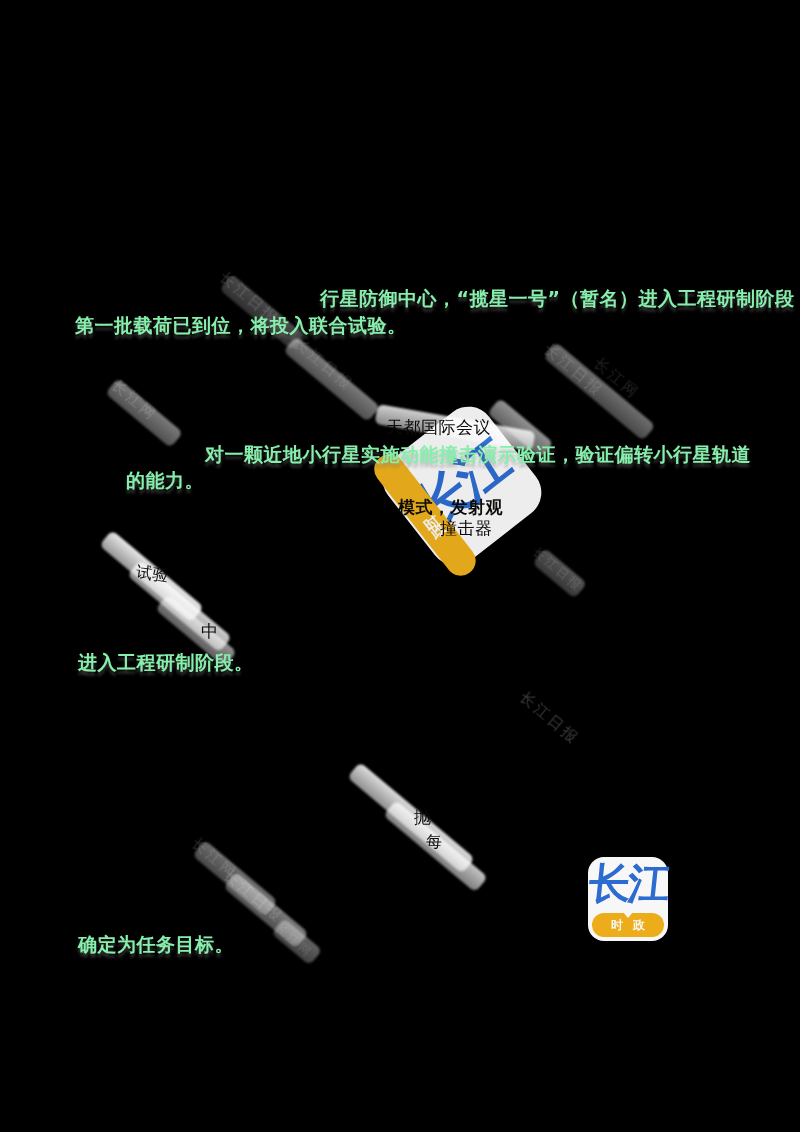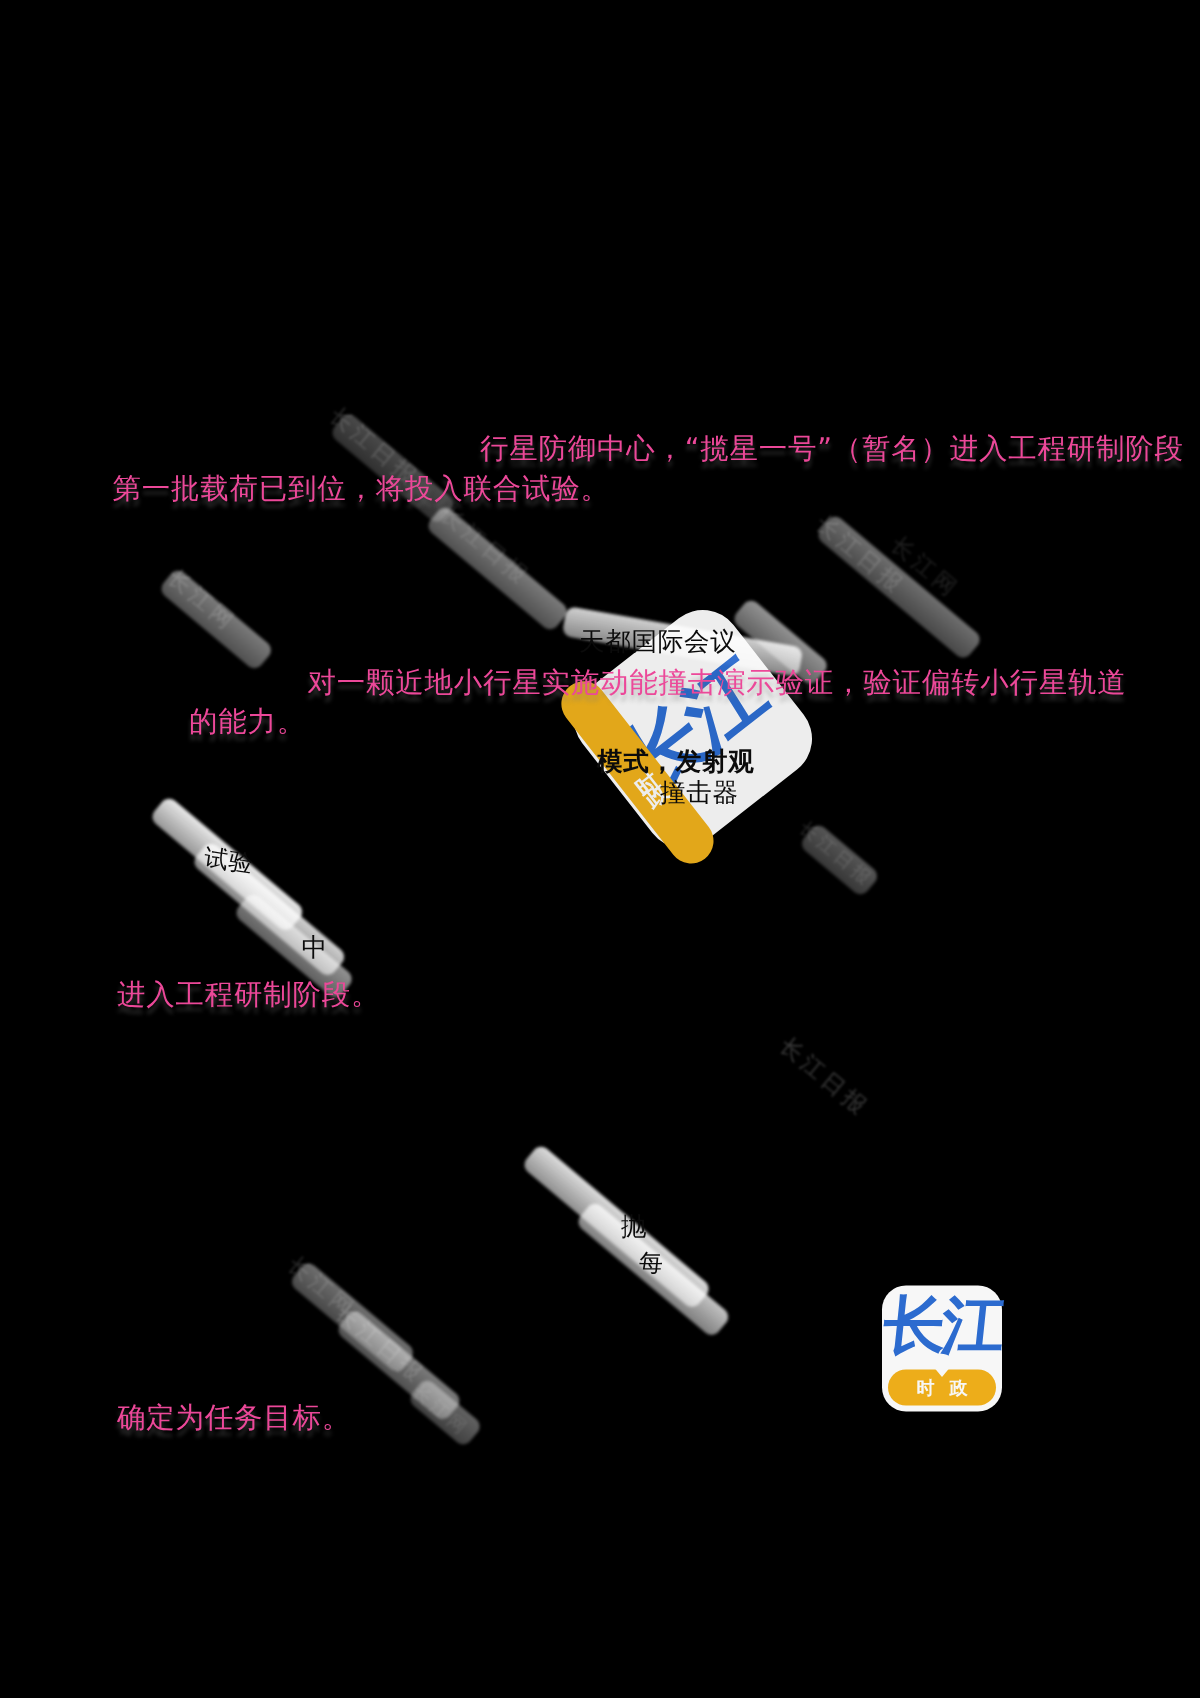--- a/index.html
+++ b/index.html
@@ -2,21 +2,21 @@
 <html><head>
 <meta charset="utf-8">
 <style>
   html,body{margin:0;padding:0;background:#000;}
   #canvas{
     position:relative;width:800px;height:1132px;background:#000000;
     overflow:hidden;font-family:"DejaVu Sans",sans-serif;
   }
   
   .hl{
-    position:absolute;font-size:19px;font-weight:400;color:#ec4899;
+    position:absolute;font-size:19px;font-weight:700;color:#86efac;
     letter-spacing:.5px;white-space:nowrap;z-index:5;
     text-shadow:0 4px 3px rgba(120,120,120,.45);
   }
   
   .frag{
     position:absolute;color:#0b0b0b;font-size:17px;font-weight:500;
     white-space:nowrap;z-index:4;letter-spacing:.5px;
   }
   .frag.small{font-size:16px;}
   

